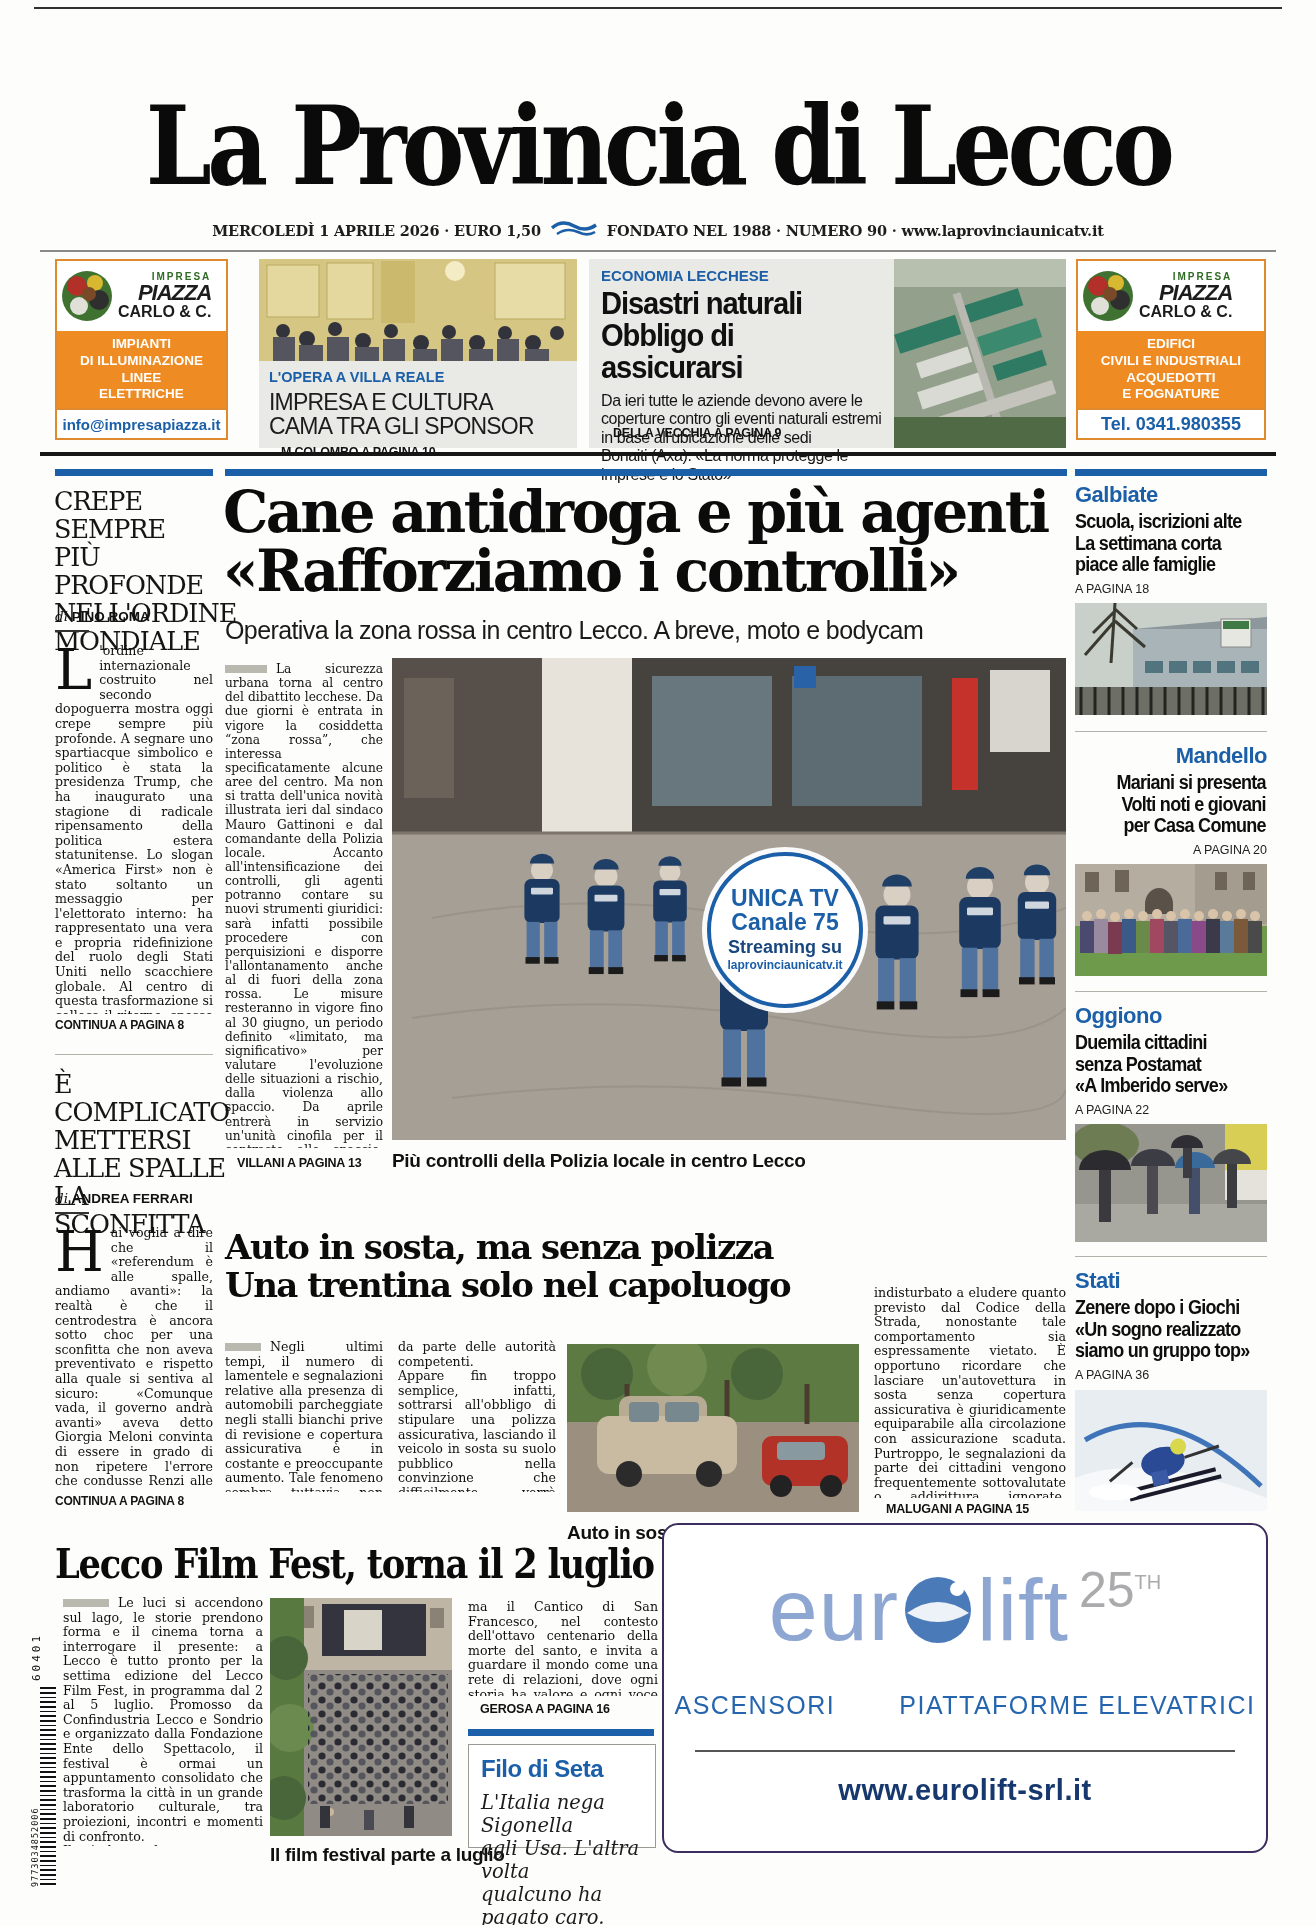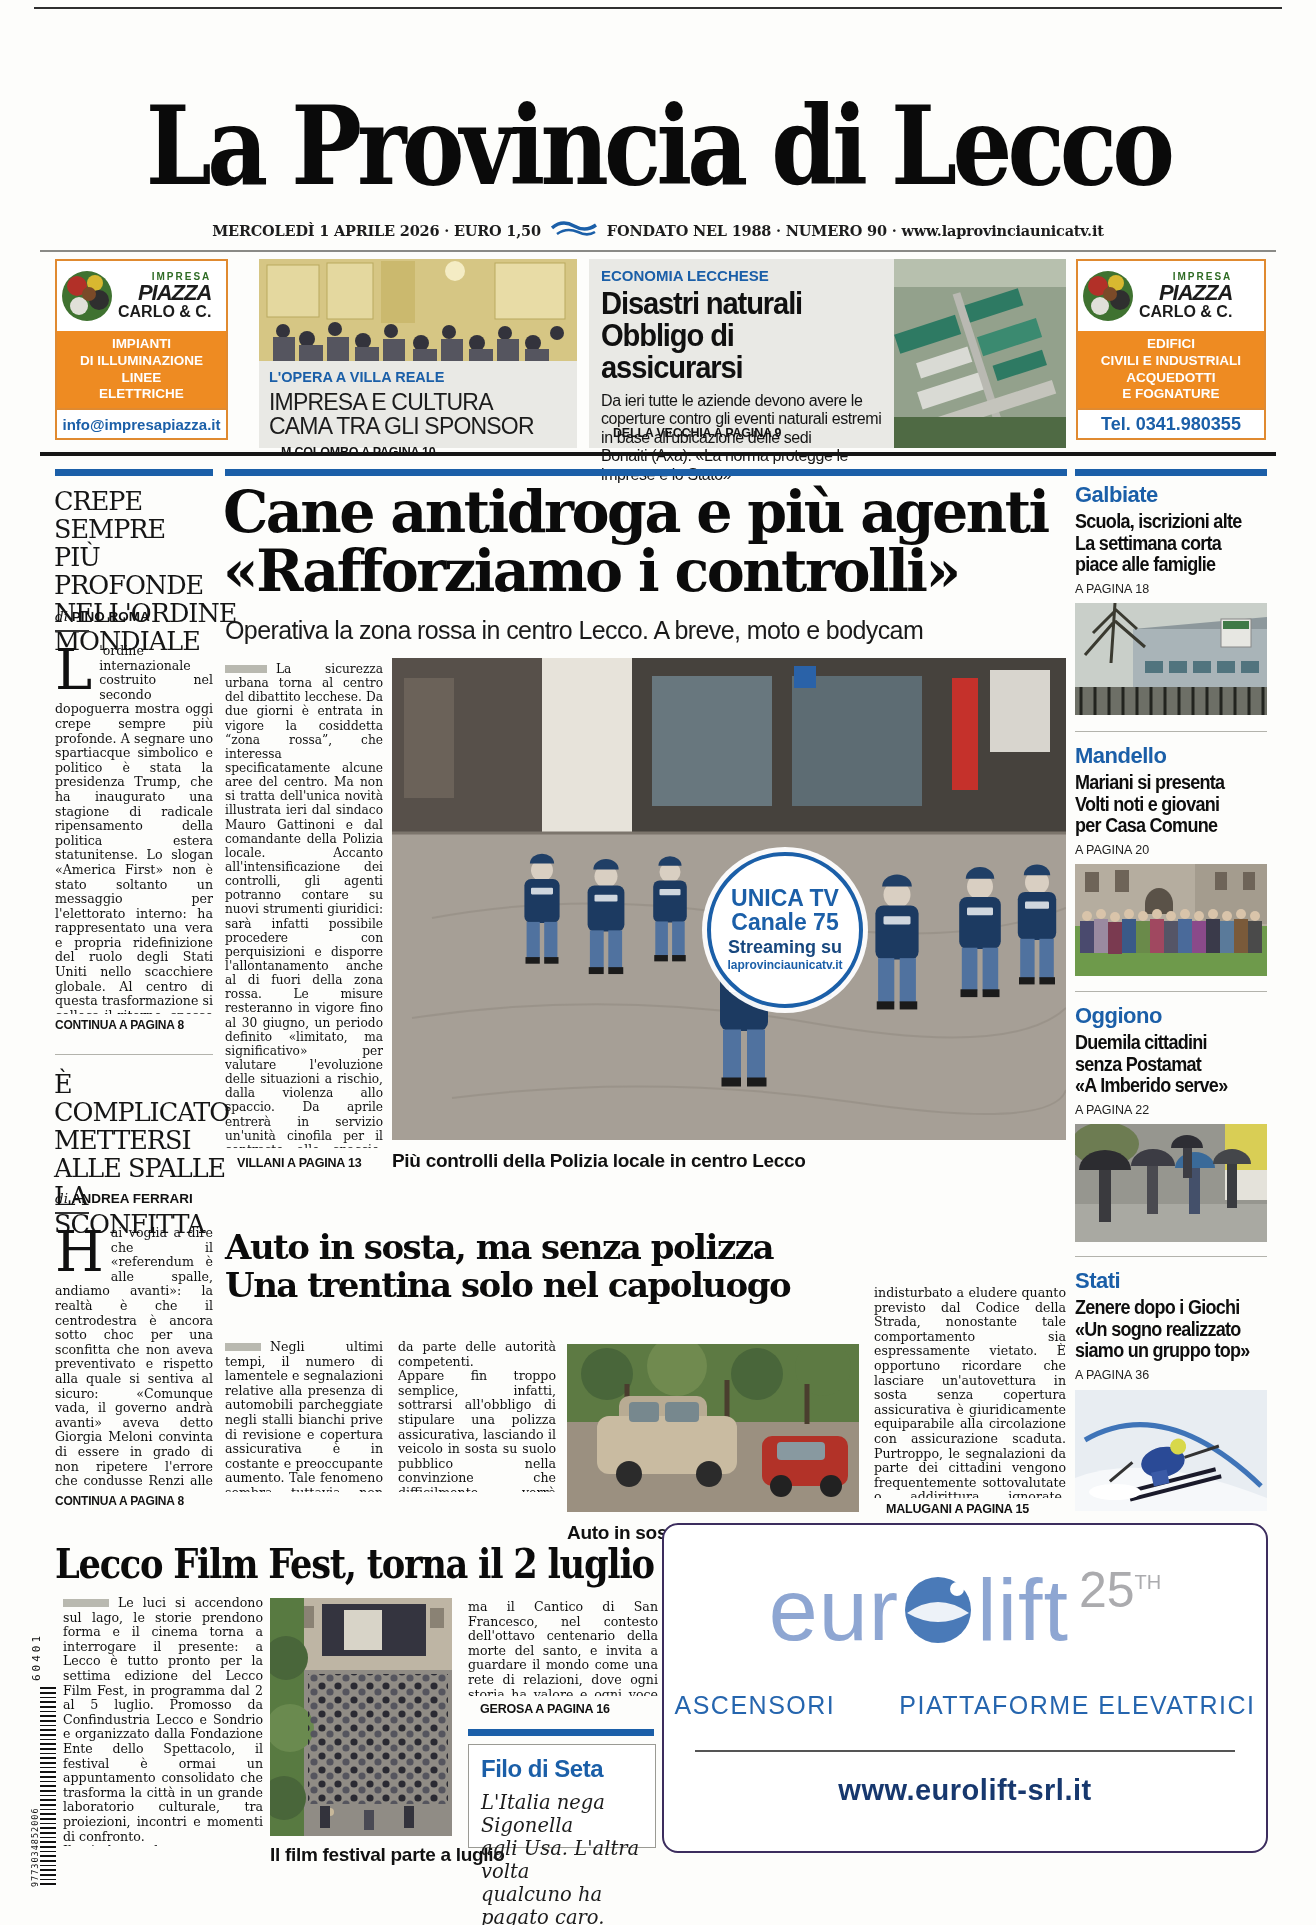--- a/index.html
+++ b/index.html
@@ -343,21 +343,21 @@
           <line x1="132" y1="84" x2="132" y2="112"></line>
           <line x1="146" y1="84" x2="146" y2="112"></line>
           <line x1="160" y1="84" x2="160" y2="112"></line>
           <line x1="174" y1="84" x2="174" y2="112"></line>
           <line x1="188" y1="84" x2="188" y2="112"></line>
       </g>
     </svg>
   </div>
   <div class="abs sb-div" style="left:1075px;top:731px;width:192px;"></div>
 
-  <div class="abs" style="left:1075px;top:743px;width:192px;">
+  <div class="abs" style="left:1075px;top:743px;width:192px;text-align:right;">
     <div class="sb-kick">Mandello</div>
     <div class="sb-head pre" style="margin-top:3px;">Mariani si presenta
 Volti noti e giovani
 per Casa Comune</div>
     <div class="sb-page" style="margin-top:6px;">A PAGINA 20</div>
     <svg class="photo" style="margin-top:7px;" width="192" height="112" viewBox="0 0 192 112">
       <rect width="192" height="112" fill="#b5ad9f"></rect>
       <rect x="120" y="0" width="72" height="60" fill="#a49c8e"></rect>
       <g fill="#6e6458">
           <rect x="10" y="8" width="14" height="20"></rect>

